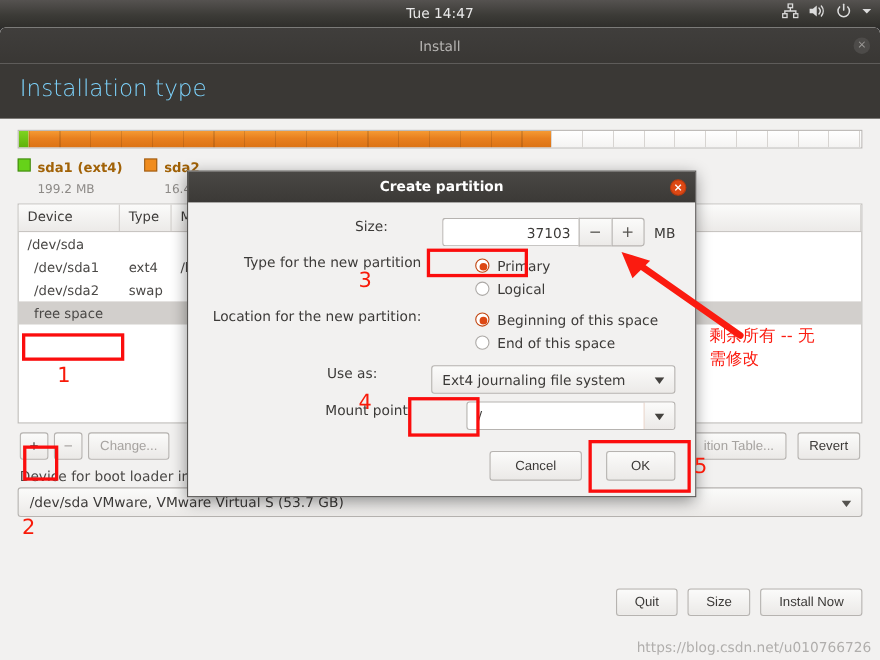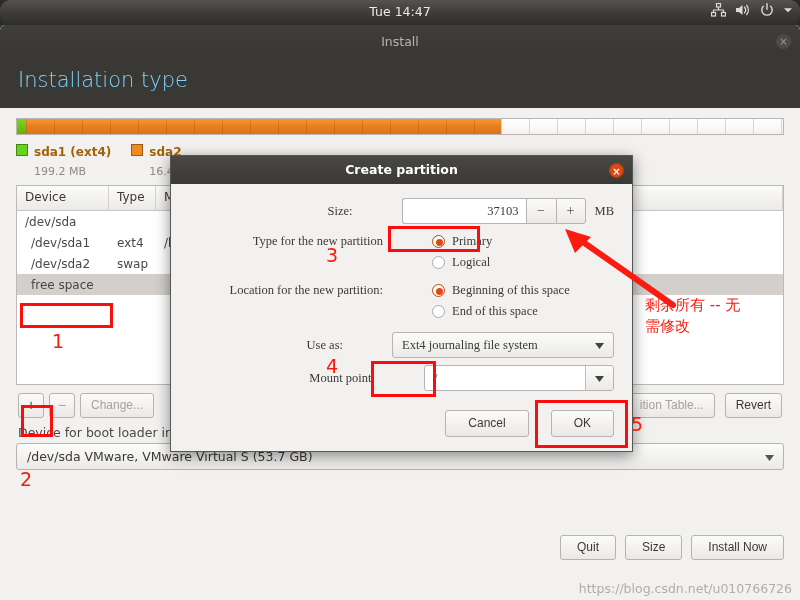--- a/index.html
+++ b/index.html
@@ -13,21 +13,20 @@
     position: relative;
     width: 800px; height: 600px;
     background: #2c2c2c;
   }
 
   
   .sysbar {
     position: absolute; top: 0; left: 0; width: 800px; height: 25px;
     background: linear-gradient(to bottom, #555250 0%, #3c3b37 55%, #2f2e2b 100%);
     color: #e8e8e8;
-    border-radius: 11px;
   }
   .sysbar .clock {
     position: absolute; left: 0; right: 0; top: 4px;
     text-align: center; font-size: 12.5px; color: #e9e9e9;
   }
   .tray { position: absolute; right: 7px; top: 3px; display: flex; align-items: center; gap: 9px; }
   .tray svg { display: block; }
 
   
   .win {
@@ -164,21 +163,21 @@
     text-align: center; line-height: 28px;
   }
   .dlg-close {
     position: absolute; right: 8px; top: 7px;
     width: 15px; height: 15px; border-radius: 50%;
     background: #dd4814; color: #fff;
     font-size: 10px; line-height: 15px; text-align: center;
     border: 1px solid #b93b10;
   }
   .dlg-body { padding: 14px 18px 0 18px; }
-  .frow { display: flex; align-items: center; margin-bottom: 7px; font-family: Liberation Serif, serif; }
+  .frow { display: flex; align-items: flex-start; margin-bottom: 7px; }
   .flabel { width: 203px; text-align: right; font-size: 12.5px; color: #3c3a38; padding-right: 9px; }
   .fctl { flex: 1; display: flex; align-items: center; padding-left: 40px; }
 
   .spin { display: flex; height: 26px; }
   .spin input {
     width: 124px; height: 26px;
     border: 1px solid #b6b3b0; border-right: none;
     border-radius: 3px 0 0 3px;
     background: #fff; text-align: right;
     font-size: 12.5px; color: #3c3a38;

